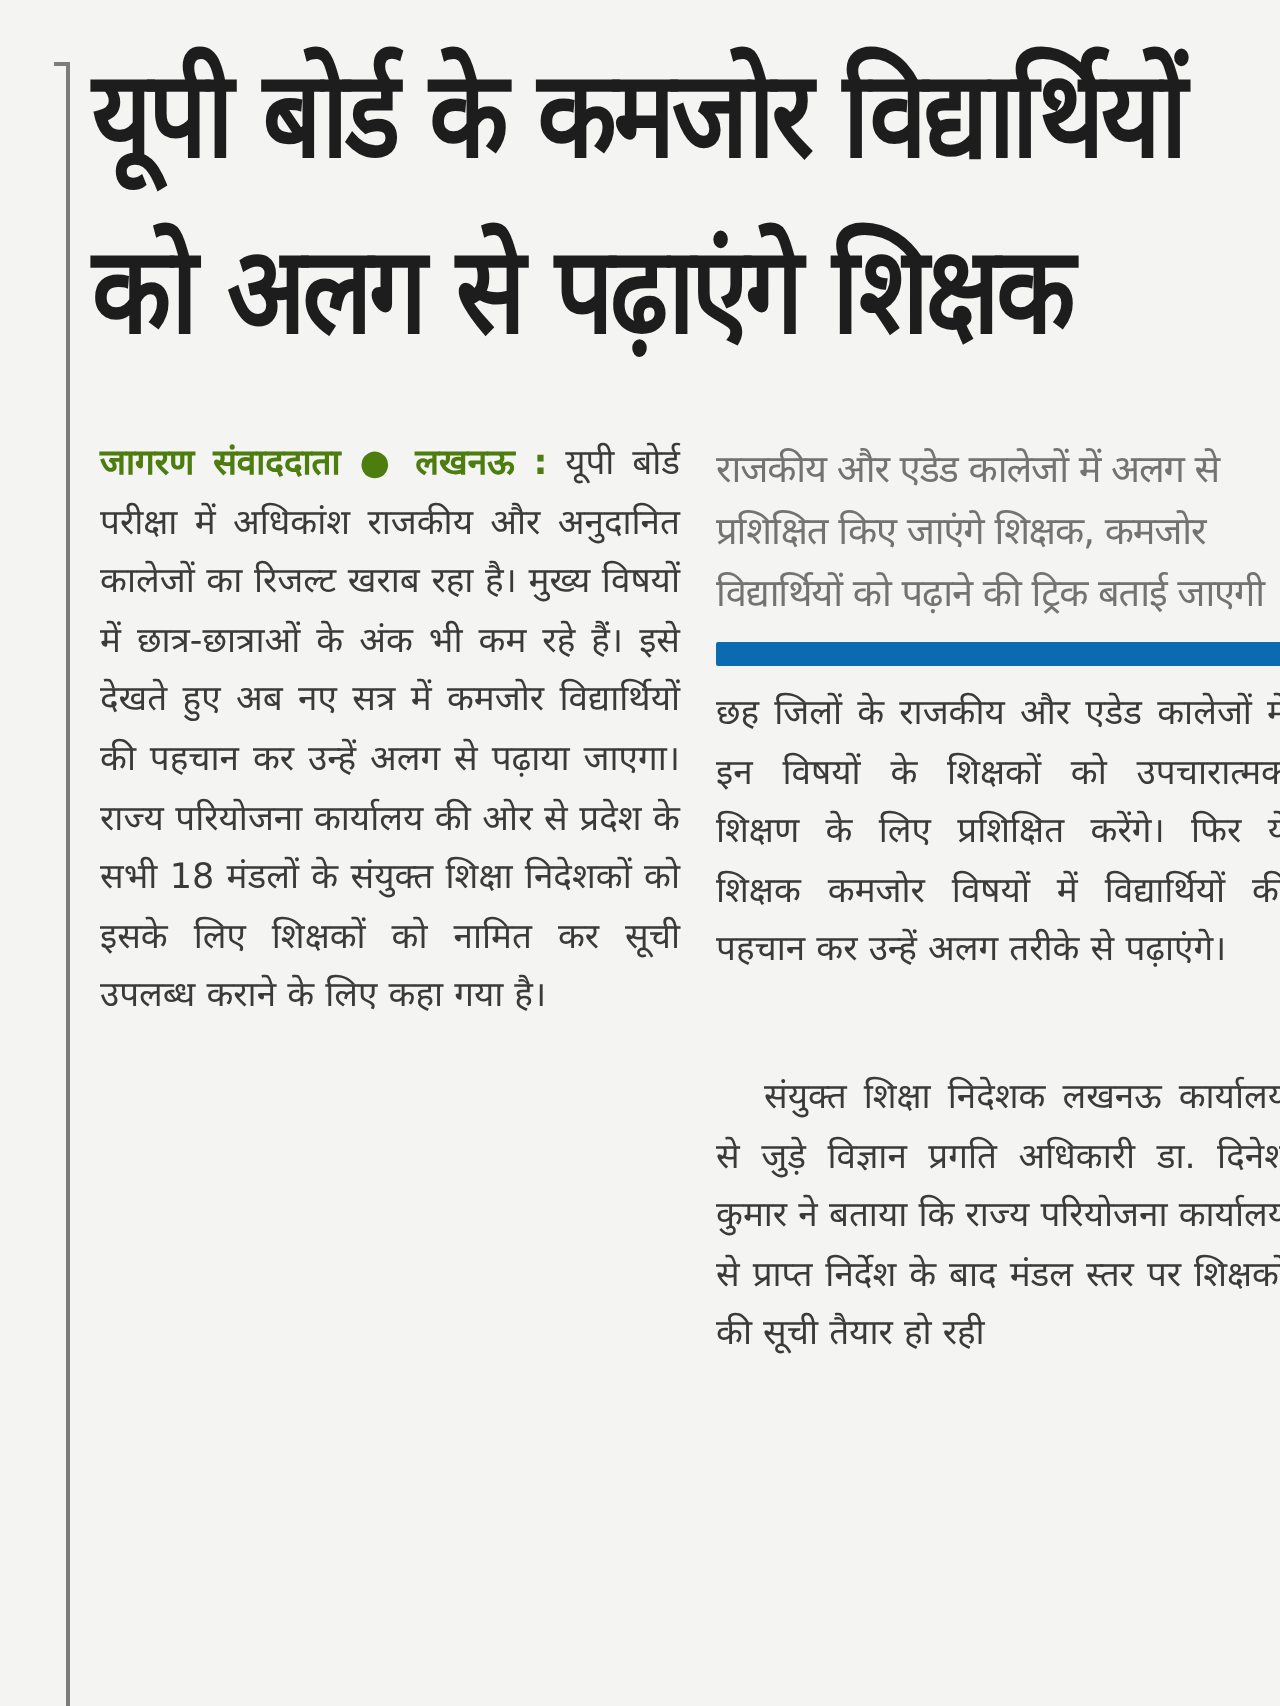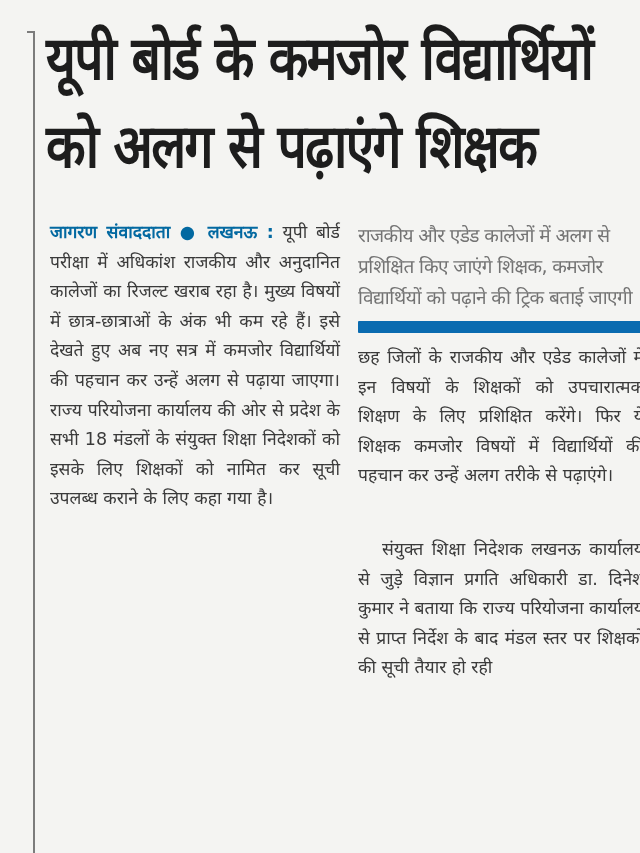--- a/index.html
+++ b/index.html
@@ -26,21 +26,21 @@
     transform: scaleX(0.86); transform-origin: left top;
     white-space: nowrap;
   }
   .col {
     position: absolute; top: 218px;
     font-size: 17.5px; line-height: 29.6px;
     color: #3a3a3a; text-align: justify;
   }
   .col-left { left: 34px; width: 290px; }
   .col-right { left: 342px; width: 286px; }
-  .dateline { font-weight: bold; color: #0369a1; }
+  .dateline { font-weight: bold; color: #4d7c0f; }
   .indent { text-indent: 24px; margin-top: 44px; }
   p { margin: 0; }
   .subhead {
     font-size: 19px; line-height: 31px; color: #737373;
     text-align: left; margin-top: 2px;
     letter-spacing: -0.6px;
   }
   .blue-rule {
     height: 12px; background: #0a6bb0; margin: 8px 0 10px 0; border-radius: 1px;
   }

